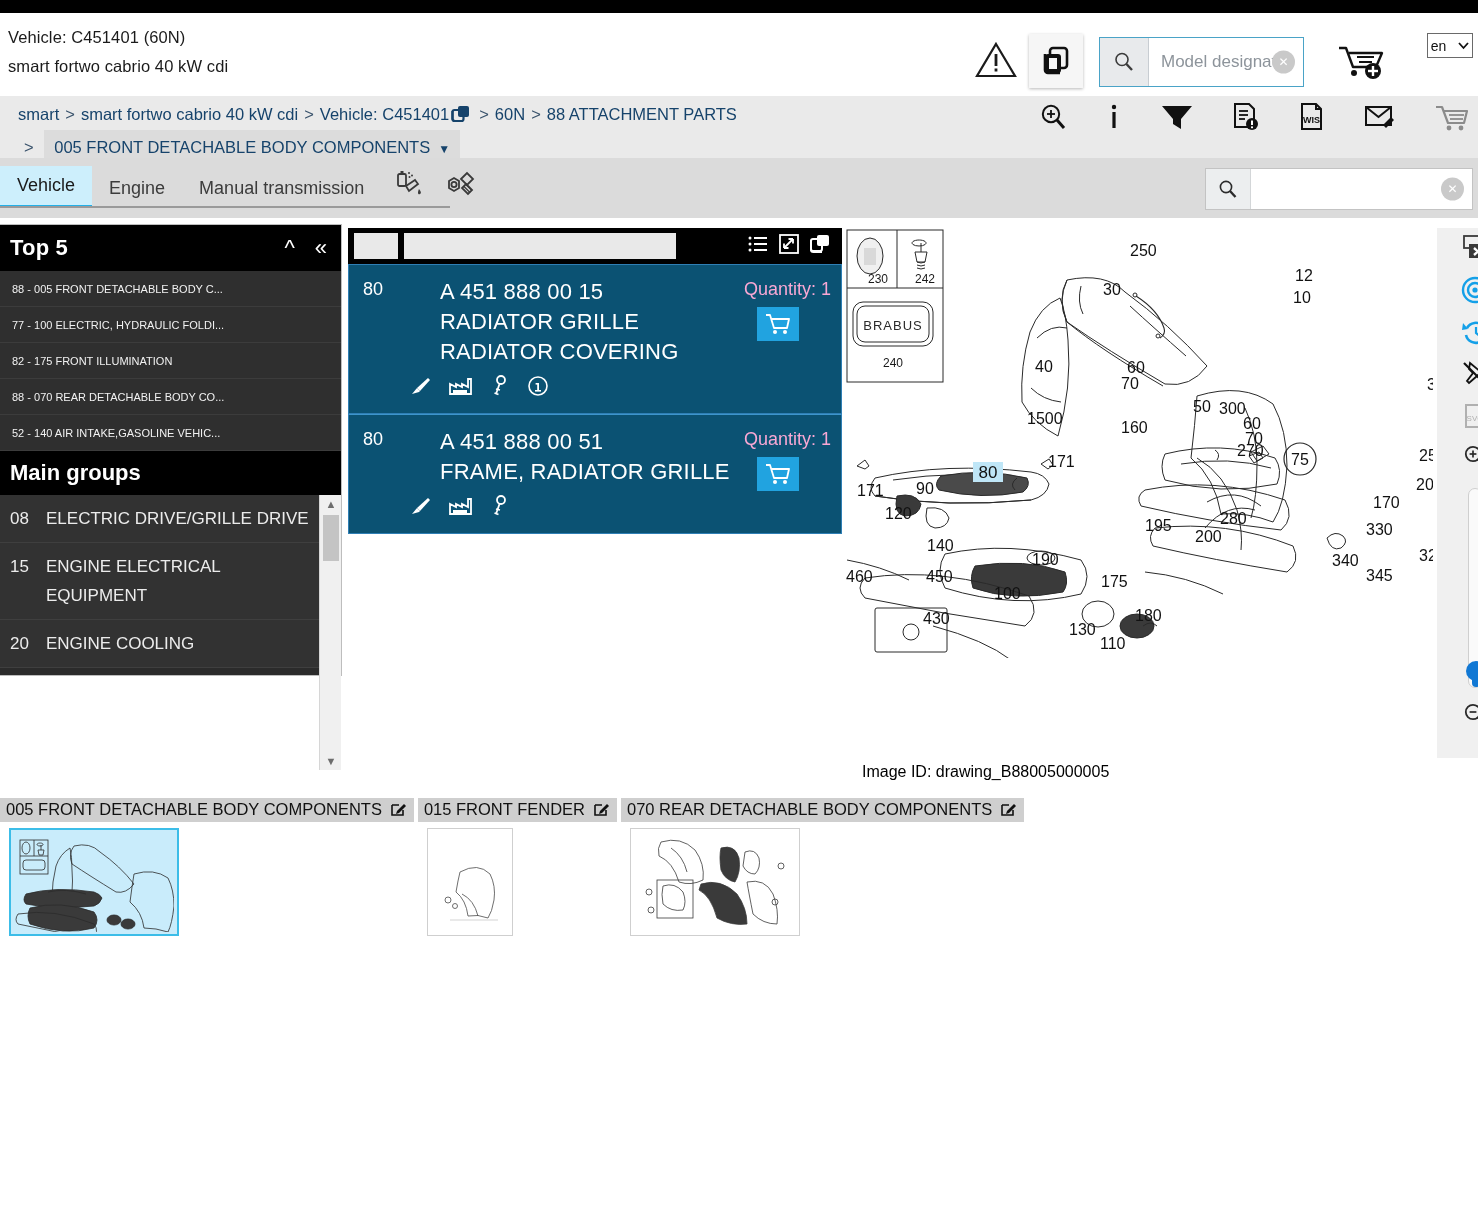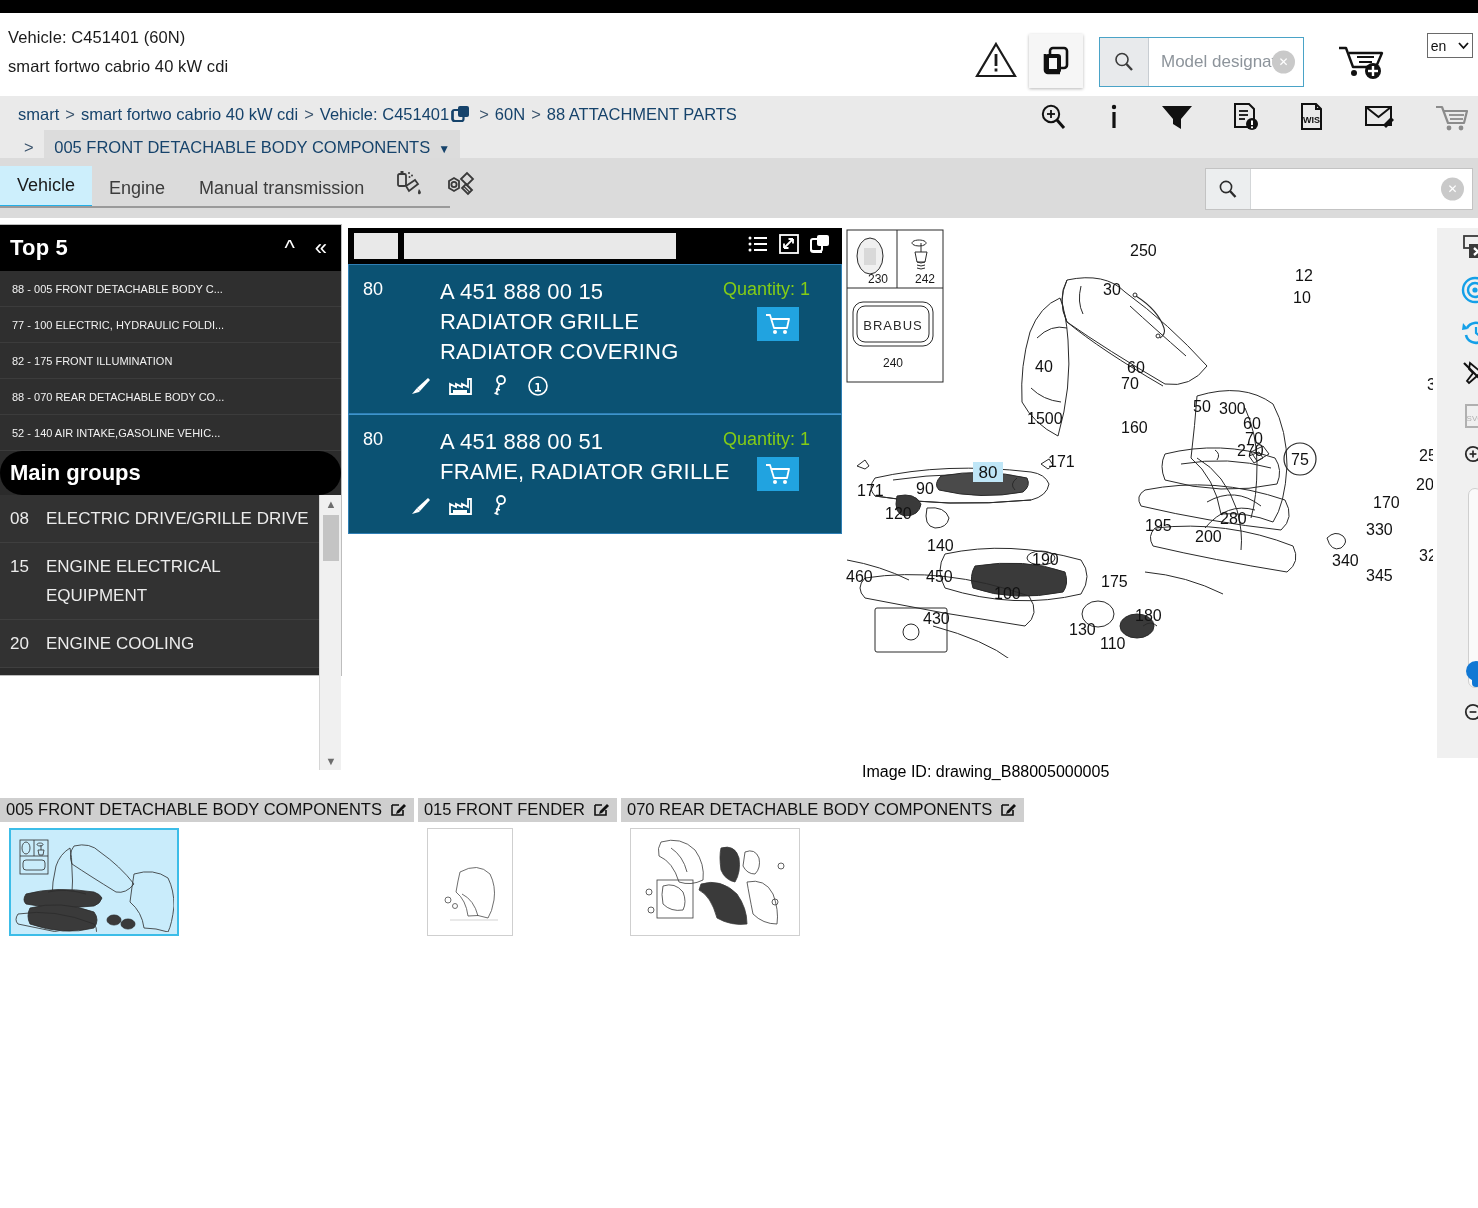--- a/index.html
+++ b/index.html
@@ -135,21 +135,21 @@
   .sb-head .t { font-size:22px; font-weight:bold; letter-spacing:.2px; }
   .sb-head .acts { position:absolute; right:14px; display:flex; gap:20px; align-items:center; }
   .sb-head .acts span { cursor:pointer; font-size:22px; line-height:22px; }
   .sb-item {
     height:36px; display:flex; align-items:center; padding:0 12px;
     color:#f2f2f2; font-size:11px; background:#2f2f2f;
     border-bottom:1px solid #3c3c3c; cursor:pointer; white-space:nowrap; overflow:hidden;
   }
   .sb-sub {
     height:44px; background:#000; color:#fff; font-size:22px; font-weight:bold;
-    display:flex; align-items:center; padding:0 10px;border-radius:22px;
+    display:flex; align-items:center; padding:0 10px;
   }
   .sb-scrollwrap { position:relative; height:275px; }
   .sb-list { position:absolute; left:0; top:0; right:22px; bottom:0; overflow:hidden; }
   .grp {
     display:flex; color:#ececec; font-size:17px; background:#323232;
     border-bottom:1px solid #3f3f3f; padding:9px 8px 9px 10px; cursor:pointer;
     min-height:36px; line-height:29px;
   }
   .grp .gnum { width:36px; flex:none; }
   .grp .gtxt { flex:1; }
@@ -183,21 +183,21 @@
     position:relative; background:#0b5273; border:1px solid #2f7fb5;
     padding:12px 14px 12px 16px; color:#fff; margin-top:0;
   }
   .part-row + .part-row { border-top:1px solid #3e95cc; }
   .pr-num { position:absolute; left:14px; top:14px; font-size:18px; }
   .pr-body { margin-left:44px; }
   .pr-line { font-size:22px; line-height:30px; letter-spacing:.2px;margin-left:31px; }
   .pr-icons { display:flex; gap:18px; align-items:center; margin-top:8px; }
   .pr-icons .pri { cursor:pointer; }
   .pr-qty {
-    position:absolute; right:31px; top:14px; font-size:18px; color:#84cc16;
+    position:absolute; right:10px; top:14px; font-size:18px; color:#f9a8d4;
   }
   .pr-cart {
     position:absolute; right:42px; top:42px; width:42px; height:34px;
     background:#21a3e0; display:flex; align-items:center; justify-content:center;
     cursor:pointer;
   }
 
   
   .viewer {
     position:absolute; left:845px; top:228px; width:588px; height:430px;

